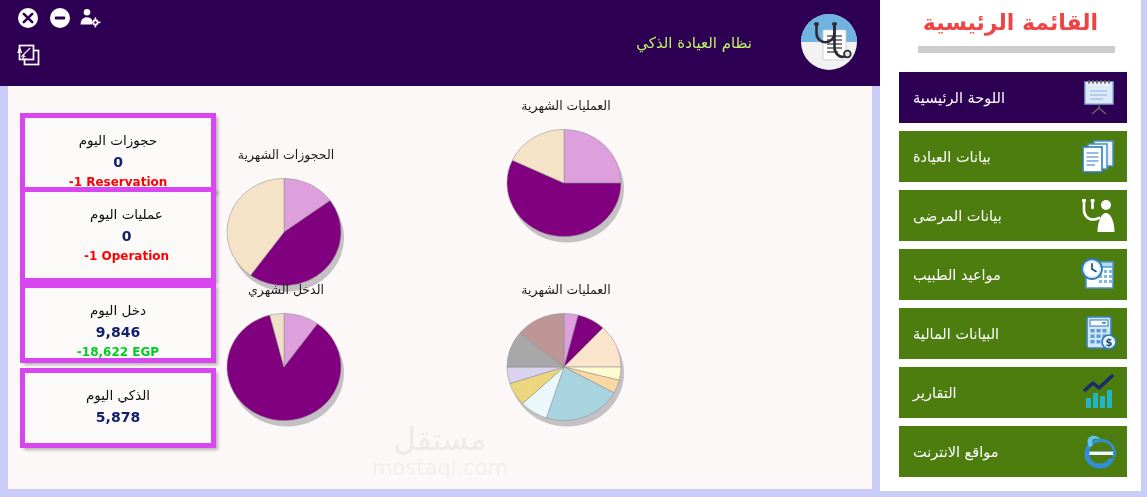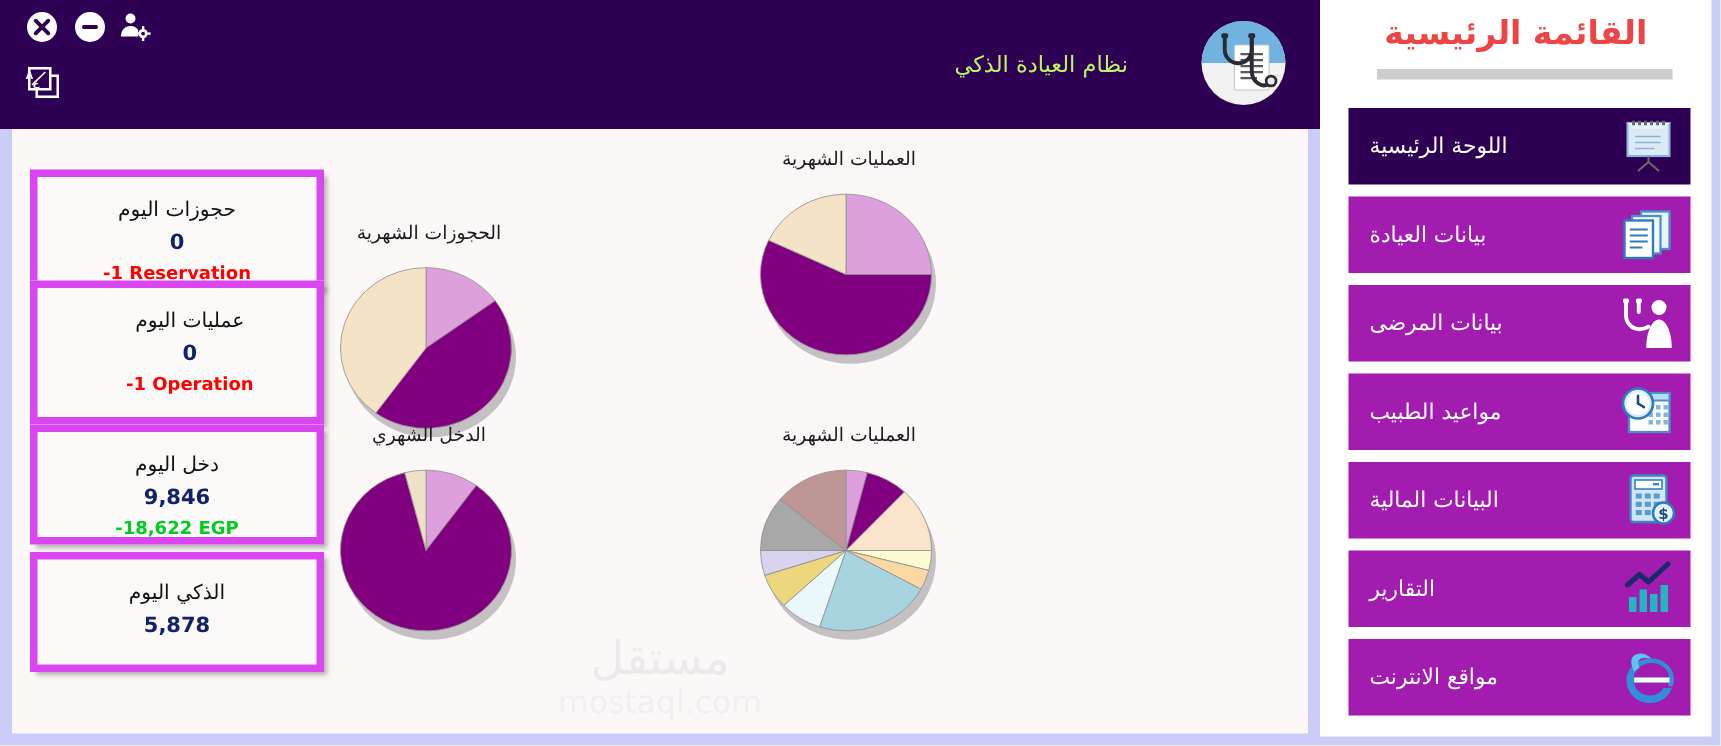--- a/index.html
+++ b/index.html
@@ -195,21 +195,21 @@
 
   #sidebar-menu {
     position: absolute;
     top: 72px; left: 19px;
     width: 228px;
   }
   .menu-item {
     position: relative;
     height: 51px;
     margin-bottom: 8px;
-    background: #a21caf;
+    background: #4d7c0f;
     cursor: pointer;
     display: flex;
     align-items: center;
     justify-content: flex-start;
     direction: rtl;
   }
   .menu-item.active { background: #2e0054; }
   .menu-icon {
     width: 46px; height: 40px;
     margin-right: 5px;

